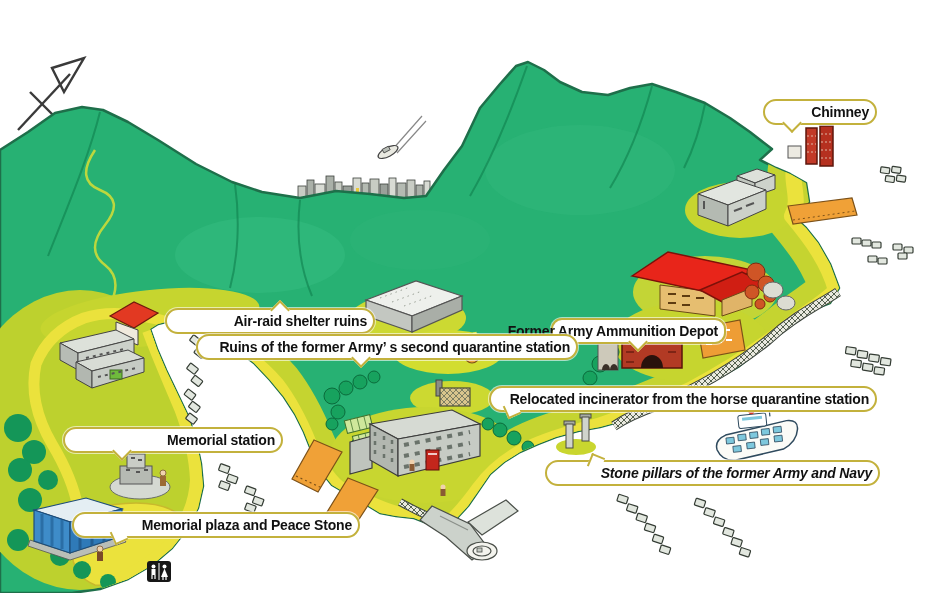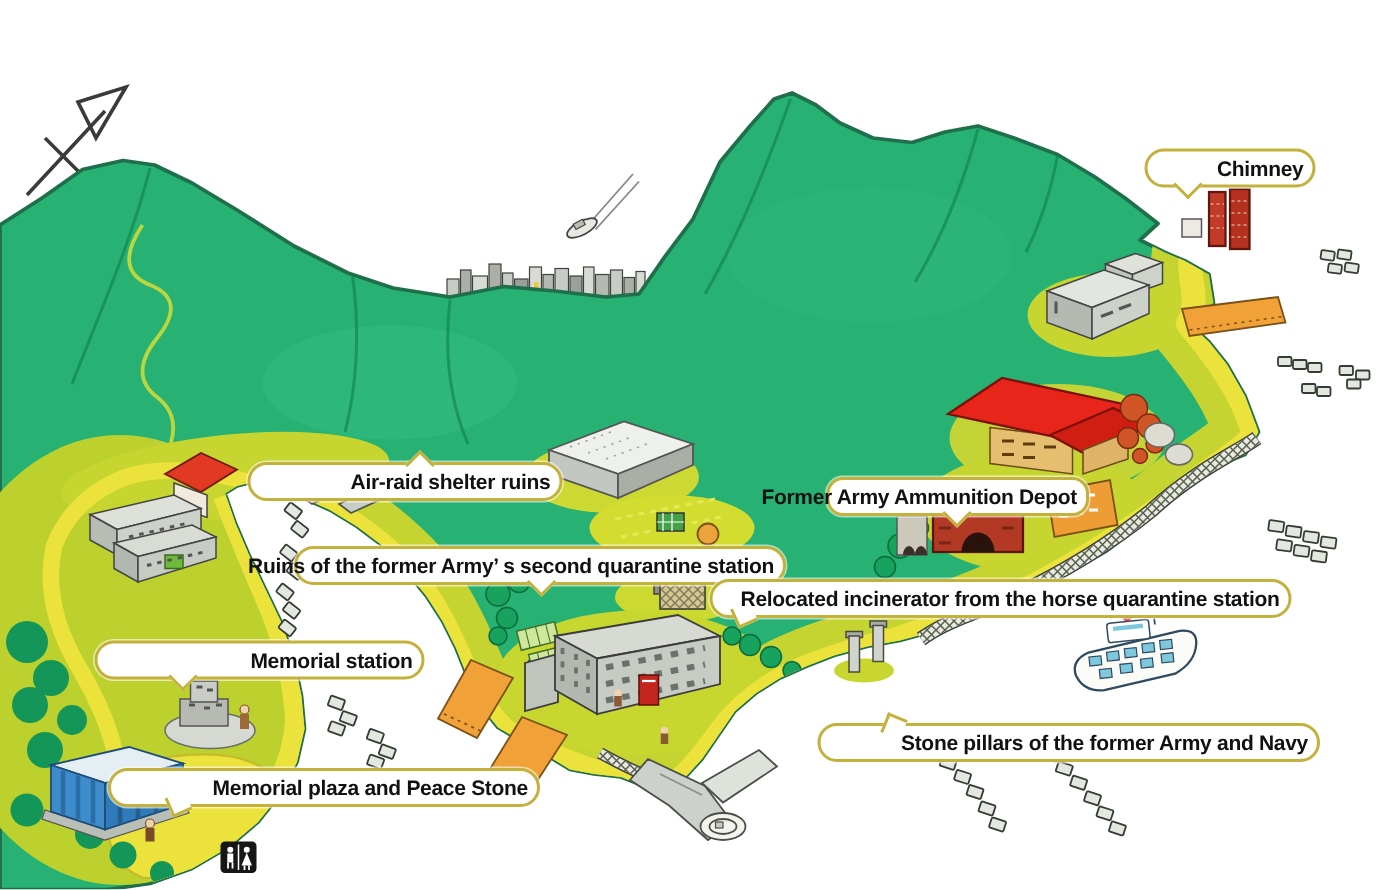--- a/index.html
+++ b/index.html
@@ -16,24 +16,24 @@
   .tail.b{bottom:-7px;transform:rotate(45deg);
           border-right:2.5px solid #c3b13c;border-bottom:2.5px solid #c3b13c;}
   .tail.b.sl{transform:rotate(66deg);}
   .tail.t{top:-7px;transform:rotate(45deg);
           border-left:2.5px solid #c3b13c;border-top:2.5px solid #c3b13c;}
   .tail.t.sl{transform:rotate(22deg);}
   #cl-0{left:763px;top:99px;width:114px;}
   #cl-1{left:548px;top:228px;width:342px;}
   #cl-2{left:551px;top:318px;width:175px;border-radius:11px;}
   #cl-3{left:165px;top:308px;width:210px;}
-  #cl-4{left:196px;top:364px;width:328px;}
-  #cl-5{left:473px;top:386px;width:388px;}
+  #cl-4{left:196px;top:334px;width:382px;}
+  #cl-5{left:489px;top:386px;width:388px;}
   #cl-6{left:63px;top:427px;width:220px;}
-  #cl-7{left:545px;top:482px;width:335px;}
+  #cl-7{left:545px;top:460px;width:335px;font-style:italic;}
   #cl-8{left:72px;top:512px;width:288px;}
 </style>
 </head>
 <body>
 
 <div id="stage">
 
 <svg id="map-svg" width="926" height="593" viewBox="0 0 926 593">
   <defs>
     <pattern id="xh" width="6" height="6" patternUnits="userSpaceOnUse">

